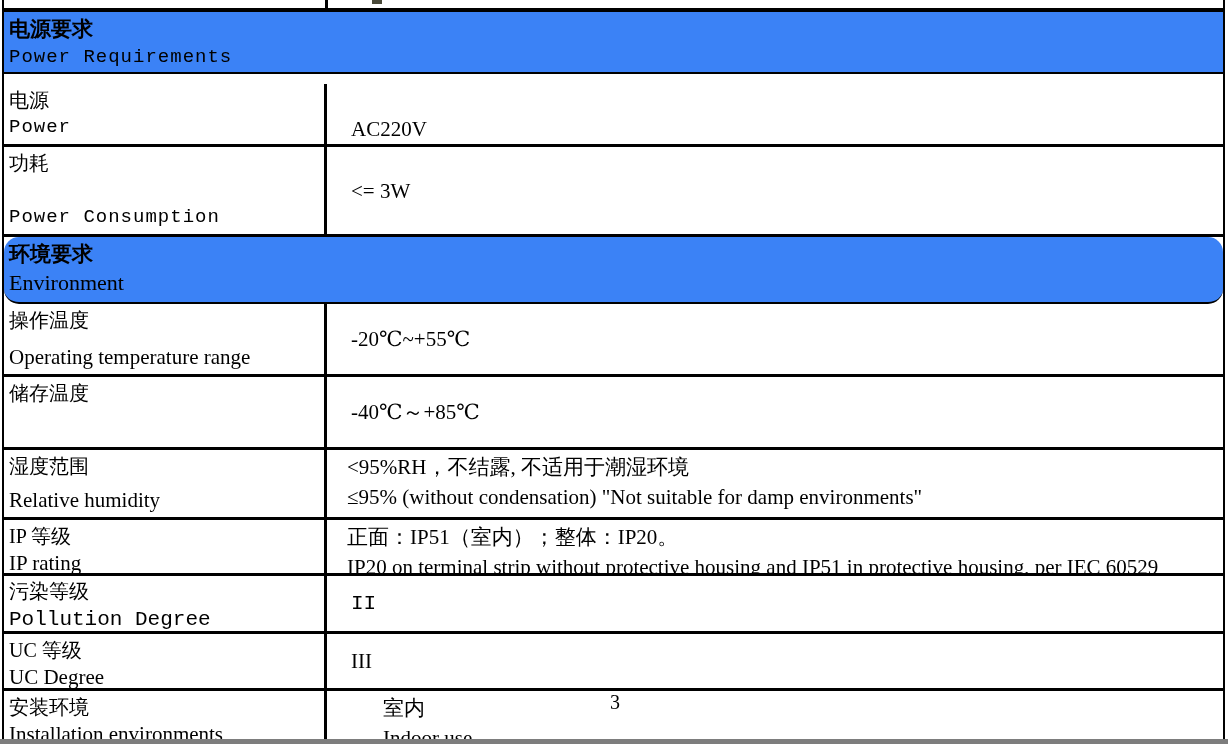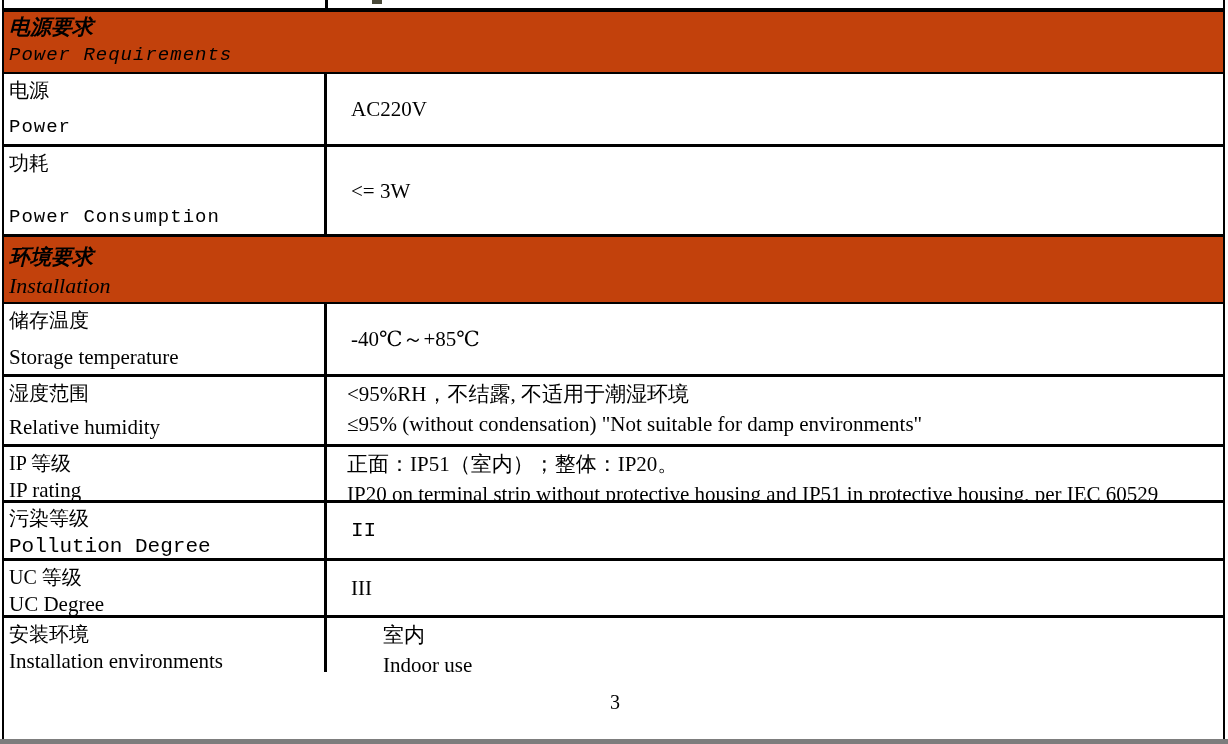--- a/index.html
+++ b/index.html
@@ -16,22 +16,22 @@
     border-left: 2px solid #000; border-right: 2px solid #000;
     overflow: hidden; background: #fff;
   }
 
   
   .top-fragment { position: relative; height: 12px; background: #fff; border-bottom: 4px solid #000; }
   .top-fragment .divider-seg { position: absolute; left: 321px; top: 0; width: 3px; height: 8px; background: #000; }
   .top-fragment .text-seg { position: absolute; left: 368px; top: 0; width: 10px; height: 4px; background: #4a4a3a; }
 
   .section-row {
-    background: #c2410c; border-bottom: 2px solid #000;
-    padding: 3px 0 2px 5px; display: flex; flex-direction: column; justify-content: flex-end; font-style: italic;
+    background: #3b82f6; border-bottom: 2px solid #000;
+    padding: 3px 0 2px 5px; display: flex; flex-direction: column; justify-content: flex-start;
   }
   .section-zh { font-size: 21px; font-weight: bold; line-height: 28px; }
   .section-en { font-size: 22px; line-height: 29px; }
 
   .spec-row { display: flex; border-bottom: 3px solid #000; background: #fff; }
   .spec-row:last-child { border-bottom: none; }
 
   .label-cell {
     width: 323px; flex: 0 0 323px; border-right: 3px solid #000;
     padding: 3px 2px 3px 5px; display: flex; flex-direction: column; justify-content: space-between;
@@ -58,46 +58,54 @@
   <div id="spec-table">
     <div class="top-fragment">
       <div class="divider-seg"></div>
       <div class="text-seg"></div>
     </div>
     <div id="rows-container">
         <div class="section-row" style="height: 62px;">
     <div class="section-zh">电源要求</div>
     <div class="section-en mono-en">Power Requirements</div>
   </div>
-        <div class="spec-row" style="height: 73px;">
+        <div class="spec-row" style="height: 73px; align-items: flex-end;">
     <div class="label-cell">
       <div class="label-zh">电源</div>
       <div class="label-en mono-en">Power</div>
     </div>
     <div class="value-cell center">
             <div class="value-line">AC220V</div>
           </div>
   </div>
         <div class="spec-row" style="height: 90px;">
     <div class="label-cell">
       <div class="label-zh">功耗</div>
       <div class="label-en mono-en">Power Consumption</div>
     </div>
     <div class="value-cell center">
             <div class="value-line">&lt;= 3W</div>
           </div>
   </div>
-        <div class="section-row" style="height: 67px;">
+        <div class="section-row" style="height: 67px; border-radius: 15px;">
     <div class="section-zh">环境要求</div>
-    <div class="section-en">Installation</div>
+    <div class="section-en">Environment</div>
+  </div>
+        <div class="spec-row" style="height: 73px;">
+    <div class="label-cell">
+      <div class="label-zh">操作温度</div>
+      <div class="label-en">Operating temperature range</div>
+    </div>
+    <div class="value-cell center">
+            <div class="value-line">-20℃~+55℃</div>
+          </div>
   </div>
         <div class="spec-row" style="height: 73px;">
     <div class="label-cell">
       <div class="label-zh">储存温度</div>
-      <div class="label-en">Storage temperature</div>
     </div>
     <div class="value-cell center">
             <div class="value-line">-40℃～+85℃</div>
           </div>
   </div>
         <div class="spec-row" style="height: 70px;">
     <div class="label-cell">
       <div class="label-zh">湿度范围</div>
       <div class="label-en">Relative humidity</div>
     </div>

